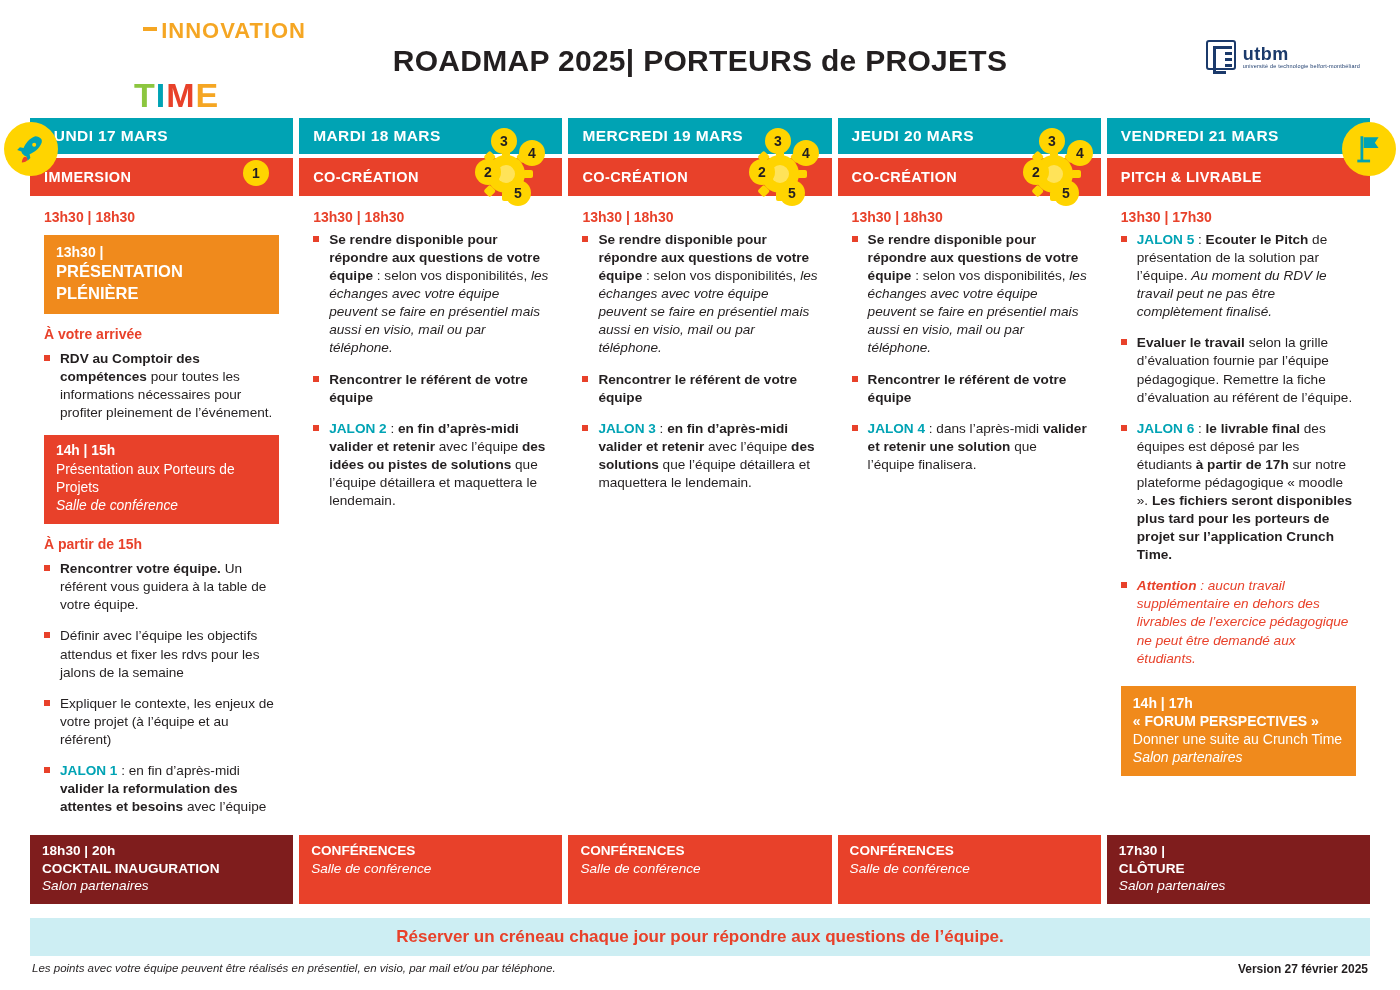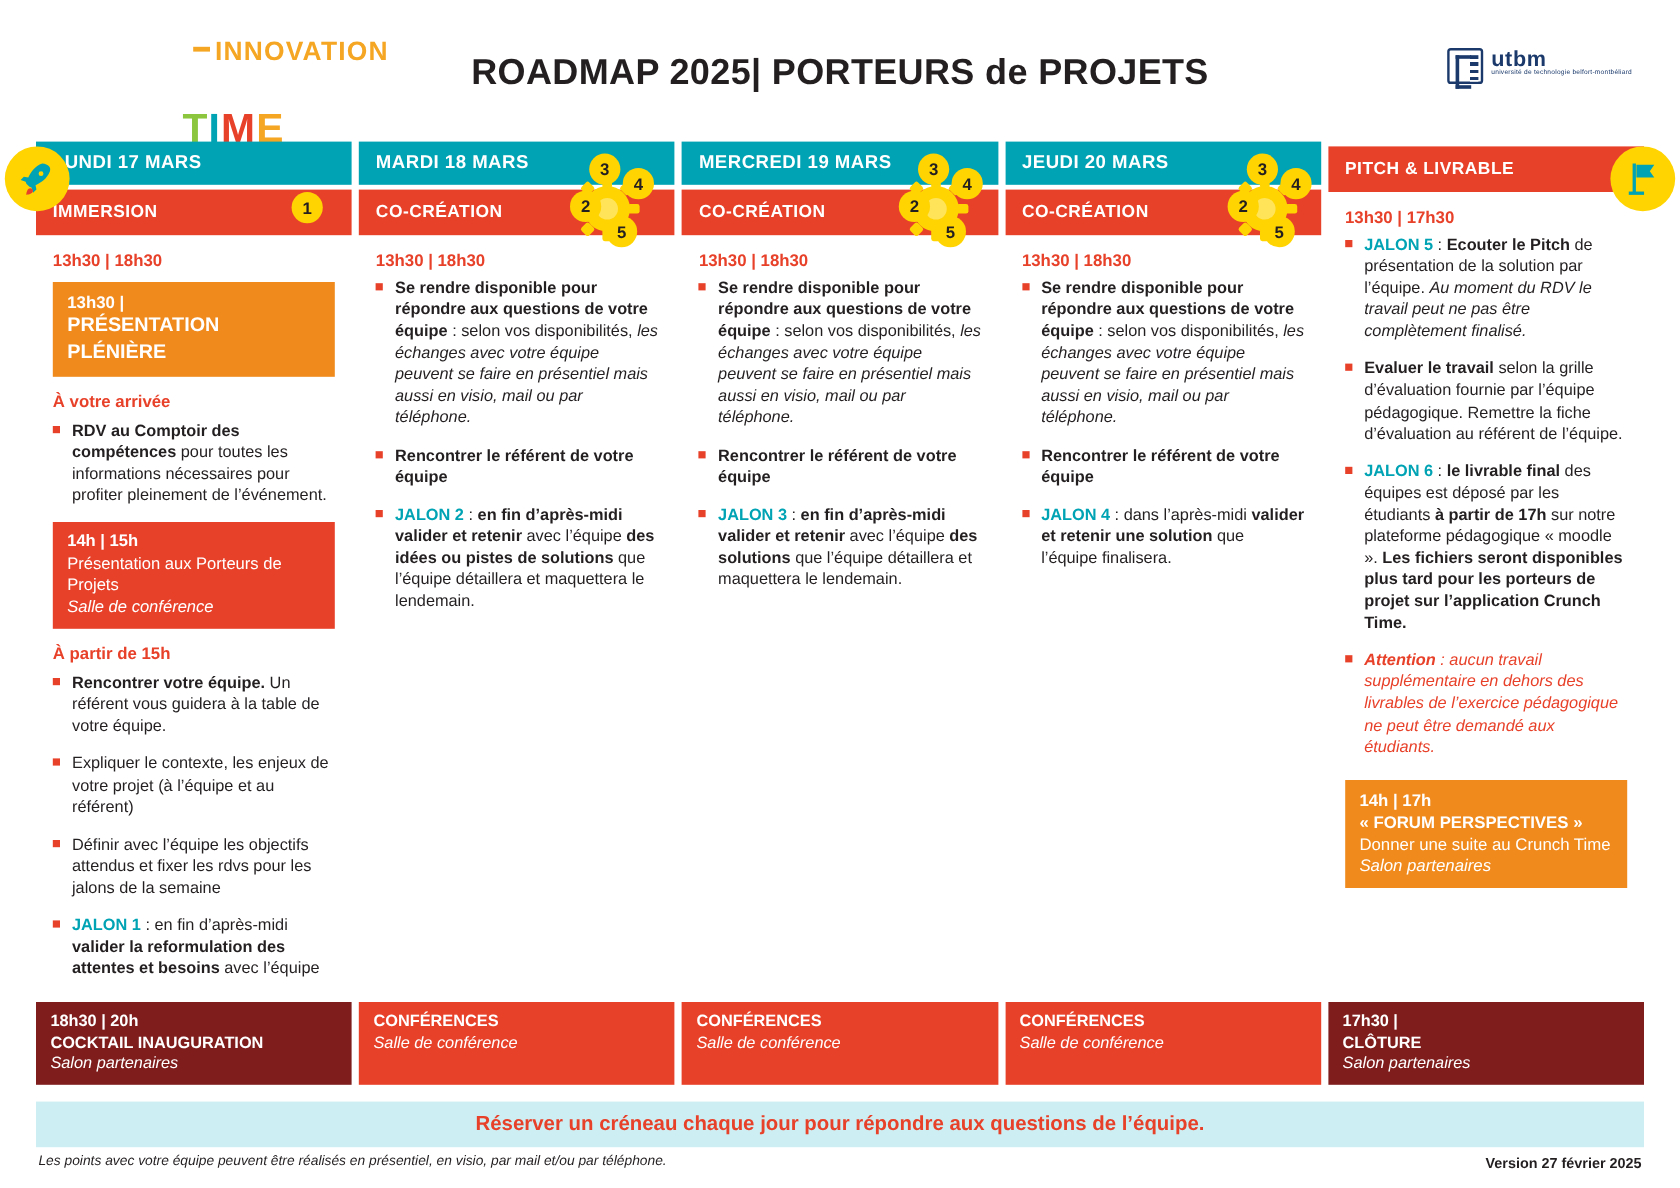--- a/index.html
+++ b/index.html
@@ -7,21 +7,21 @@
   body {
     width:1400px; height:990px;
     background:#ffffff;
     font-family:"Liberation Sans", sans-serif;
     color:#231f20;
     position:relative;
     overflow:hidden;
   }
   
   .header { position:relative; height:118px; }
-  .logo { position:absolute; left:40px; top:18px; width:290px; height:82px;margin-top:12px; }
+  .logo { position:absolute; left:22px; top:18px; width:290px; height:82px; }
   .logo .innovation {
     position:absolute; right:6px; top:0;
     font-size:22px; font-weight:bold; letter-spacing:1px; color:#f5a623;
     font-family:"Liberation Sans", sans-serif;
   }
   .logo .innovation .bar {
     display:inline-block; width:14px; height:4px; background:#f5a623;
     vertical-align:middle; margin-right:4px; position:relative; top:-3px;
   }
   .logo .crunch {
@@ -33,21 +33,21 @@
     font-size:34px; font-weight:bold; letter-spacing:1px; line-height:1;
   }
   .c1{color:#00a3b4}.c2{color:#e8412a}.c3{color:#00a3b4}.c4{color:#f5a623}
   .c5{color:#00a3b4}.c6{color:#e8412a}
   .t1{color:#8cc63f}.t2{color:#00a3b4}.t3{color:#e8412a}.t4{color:#f5a623}
   .title {
     position:absolute; left:0; right:0; top:44px; text-align:center;
     font-size:30px; font-weight:bold; letter-spacing:0.3px;
   }
   .utbm {
-    position:absolute; right:40px; top:40px; display:flex; align-items:flex-start; gap:7px;
+    position:absolute; right:40px; top:40px; display:flex; align-items:flex-end; gap:7px;
   }
   .utbm .mark {
     width:30px; height:30px; border:2px solid #1b3a6b; border-radius:3px;
     position:relative; background:#fff;
   }
   .utbm .mark::before{
     content:""; position:absolute; left:5px; top:4px; width:10px; height:22px;
     border-left:3px solid #1b3a6b; border-top:3px solid #1b3a6b; border-bottom:3px solid #1b3a6b;
   }
   .utbm .mark::after{
@@ -183,22 +183,22 @@
         </div>
         <div class="redbox">
       <div class="l1">14h | 15h</div>
       <div class="l2">Présentation aux Porteurs de Projets</div>
       <div class="i">Salle de conférence</div>
     </div>
         <div class="subhead">À partir de 15h</div>
         <div class="body">
           <ul class="items">
             <li><span class="b">Rencontrer votre équipe.</span> Un référent vous guidera à la table de votre équipe.</li>
+            <li>Définir avec l’équipe les objectifs attendus et fixer les rdvs pour les jalons de la semaine</li>
             <li>Expliquer le contexte, les enjeux de votre projet (à l’équipe et au référent)</li>
-            <li>Définir avec l’équipe les objectifs attendus et fixer les rdvs pour les jalons de la semaine</li>
             <li><span class="jalon">JALON 1</span> : en fin d’après-midi <span class="b">valider la reformulation des attentes et besoins</span> avec l’équipe</li>
           </ul>
         </div>
       </div>
       <div class="col">
         <div class="dayhead">
           <span>MARDI 18 MARS</span>
         </div>
         <div class="phase">
           <span>CO-CRÉATION</span>
@@ -238,20 +238,23 @@
         <div class="hours">13h30 | 18h30</div>
         <div class="body">
           <ul class="items">
             <li><span class="b">Se rendre disponible pour répondre aux questions de votre équipe</span> : selon vos disponibilités, <span class="i">les échanges avec votre équipe peuvent se faire en présentiel mais aussi en visio, mail ou par téléphone.</span></li>
             <li><span class="b">Rencontrer le référent de votre équipe</span></li>
             <li><span class="jalon">JALON 4</span> : dans l’après-midi <span class="b">valider et retenir une solution</span> que l’équipe finalisera.</li>
           </ul>
         </div>
       </div>
       <div class="col">
+        <div class="dayhead">
+          <span>VENDREDI 21 MARS</span>
+        </div>
         <div class="phase">
           <span>PITCH &amp; LIVRABLE</span>
         </div>
         <div class="hours">13h30 | 17h30</div>
         <div class="body">
           <ul class="items">
             <li><span class="jalon">JALON 5</span> : <span class="b">Ecouter le Pitch</span> de présentation de la solution par l’équipe. <span class="i">Au moment du RDV le travail peut ne pas être complètement finalisé.</span></li>
             <li><span class="b">Evaluer le travail</span> selon la grille d’évaluation fournie par l’équipe pédagogique. Remettre la fiche d’évaluation au référent de l’équipe.</li>
             <li><span class="jalon">JALON 6</span> : <span class="b">le livrable final</span> des équipes est déposé par les étudiants <span class="b">à partir de 17h</span> sur notre plateforme pédagogique « moodle ». <span class="b">Les fichiers seront disponibles plus tard pour les porteurs de projet sur l’application Crunch Time.</span></li>
             <li><span class="b i" style="color:#e8412a">Attention</span><span class="i" style="color:#e8412a"> : aucun travail supplémentaire en dehors des livrables de l’exercice pédagogique ne peut être demandé aux étudiants.</span></li>

